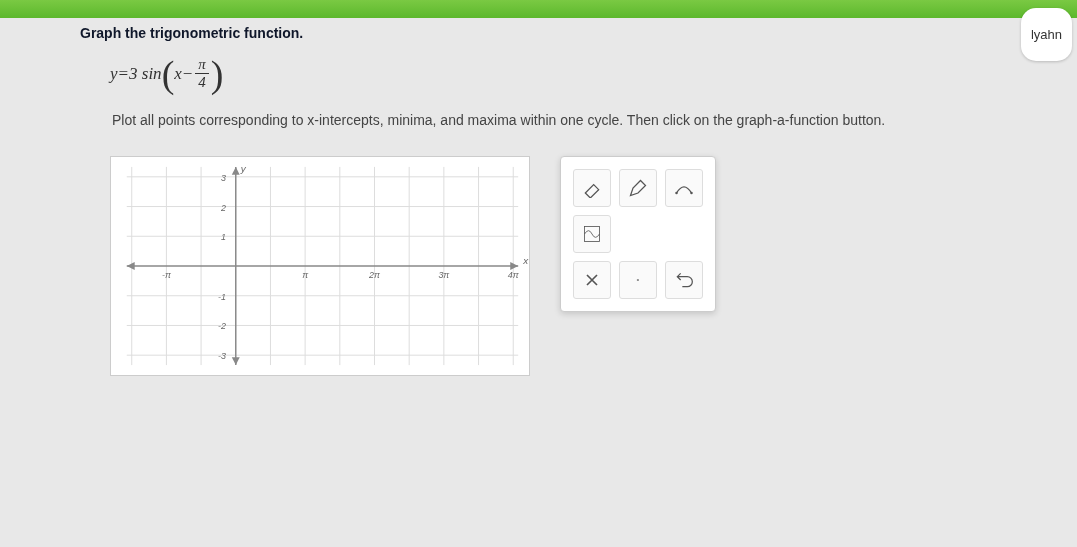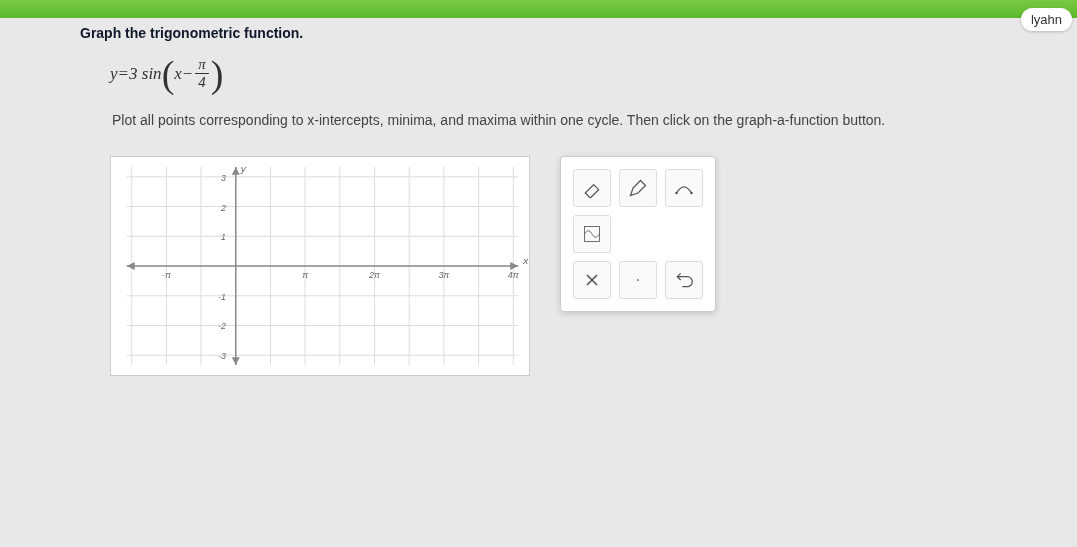--- a/index.html
+++ b/index.html
@@ -18,21 +18,21 @@
       right: 0;
       height: 18px;
       background: linear-gradient(to bottom, #7ac943, #5cb82c);
     }
     .user-badge {
       position: absolute;
       top: 8px;
       right: 5px;
       background: white;
       border-radius: 15px;
-      padding: 4px 10px;
+      padding: 19px 10px;
       font-size: 13px;
       color: #333;
       box-shadow: 0 1px 3px rgba(0,0,0,0.2);
     }
     .content {
       padding: 25px 40px 20px 80px;
       color: #333;
     }
     .question-title {
       font-size: 14px;

